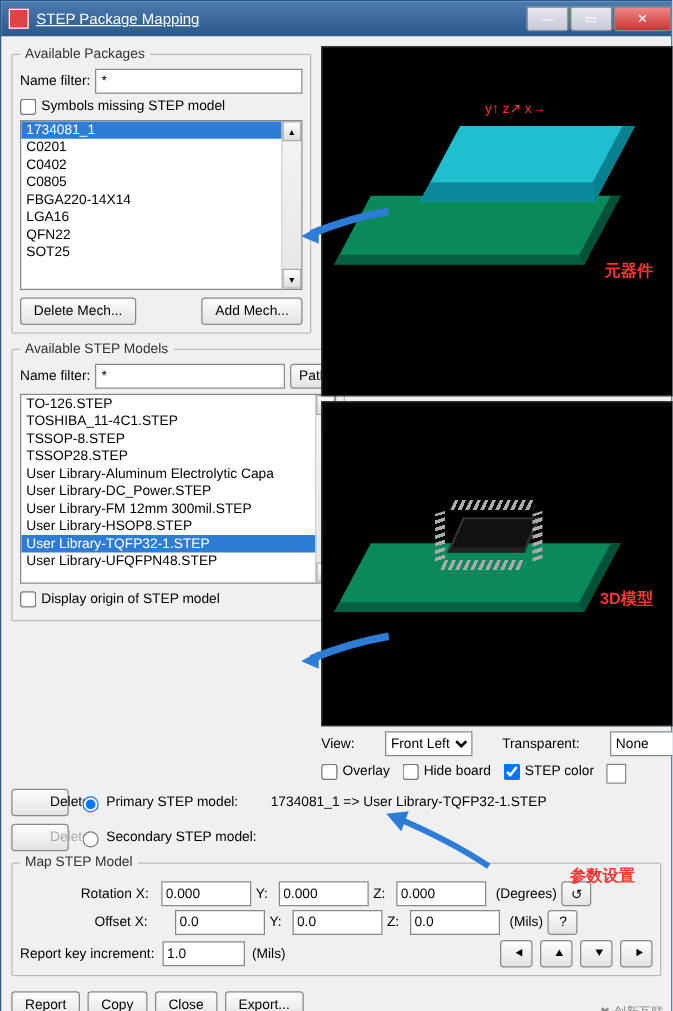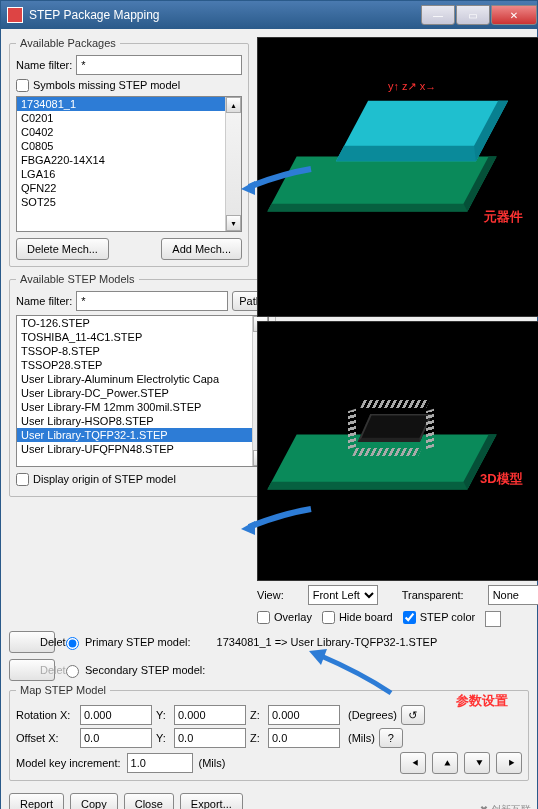--- a/index.html
+++ b/index.html
@@ -1,20 +1,20 @@
 <!DOCTYPE html>
 <html><head>
 <meta charset="utf-8">
 <style>
 * { box-sizing: border-box; font-family: "Segoe UI", Tahoma, sans-serif; font-size: 11px; }
 body { margin: 0; background: #fff; width: 538px; }
 .window { width: 538px; border: 1px solid #2a5a8a; background: #f0f0f0; }
 .titlebar { height: 28px; background: linear-gradient(#4a7ab0,#2a5a8a); display: flex; align-items: center; padding-left: 6px; color: #fff; }
 .titlebar .icon { width: 16px; height: 16px; background: #d44; margin-right: 6px; border: 1px solid #fff; }
-.titlebar .title { flex: 1; font-size: 12px; }
+.titlebar .title { flex: 1; font-size: 12px; text-decoration: underline; }
 .winbtns { display: flex; }
 .winbtn { width: 34px; height: 20px; margin-left: 1px; background: linear-gradient(#e8e8f0,#c8c8d8); border: 1px solid #888; border-radius: 0 0 3px 3px; display: flex; align-items: center; justify-content: center; font-size: 10px; }
 .winbtn.close { background: linear-gradient(#e88,#c33); color: #fff; width: 46px; }
 .content { padding: 8px; display: flex; flex-direction: column; }
 .row-top { display: flex; gap: 8px; }
 .left-col { width: 240px; }
 .right-col { flex: 1; }
 fieldset { border: 1px solid #bbb; border-radius: 2px; margin: 0 0 6px 0; padding: 6px; }
 legend { padding: 0 4px; color: #333; }
 .nf-row { display: flex; align-items: center; gap: 4px; margin-bottom: 4px; }
@@ -43,21 +43,21 @@
 .anno { position: absolute; color: #f33; font-size: 13px; font-weight: bold; }
 .scrollbar { position: absolute; right: 0; top: 0; bottom: 0; width: 16px; background: linear-gradient(#f5f5f5,#e5e5e5); border-left: 1px solid #ccc; }
 .sb-btn { height: 16px; background: linear-gradient(#fefefe,#ddd); border: 1px solid #aaa; display: flex; align-items: center; justify-content: center; font-size: 8px; }
 .view-row { display: flex; align-items: center; gap: 24px; margin: 4px 0; flex-wrap: nowrap; }
 .view-row label { white-space: nowrap; }
 select { height: 20px; border: 1px solid #888; background: #fff; }
 .chk-row { display: flex; gap: 10px; align-items: center; }
 .map-row { display: flex; align-items: center; gap: 6px; margin: 3px 0; }
 .map-row .btn-del { width: 46px; padding-left: 30px; }
 .radio { display: flex; align-items: center; gap: 3px; }
-.coord-row { display: flex; align-items: center; gap: 4px; margin: 3px 0; }
+.coord-row { display: flex; align-items: center; gap: 4px; margin: 3px 0; justify-content: center; }
 .coord-row label { width: 60px; }
 .coord-row .cl { width: 14px; }
 .coord-row input { width: 72px; height: 20px; border: 1px solid #888; padding: 1px 3px; }
 .coord-row .unit { margin-left: 4px; }
 .icon-btn { width: 24px; height: 20px; padding: 0; display: inline-flex; align-items: center; justify-content: center; }
 .bottom-btns { display: flex; gap: 6px; margin-top: 6px; align-items: center; }
 .bottom-btns .spacer { flex: 1; }
 .watermark { position: absolute; right: 6px; bottom: 6px; color: #888; font-size: 10px; display: flex; align-items: center; gap: 3px; }
 .arrow-svg { position: absolute; pointer-events: none; }
 .arrowsh-row { display:flex; align-items:center; gap:6px; margin-top:4px;}
@@ -221,21 +221,21 @@
         <label>Offset X:</label>
         <input value="0.0" style="">
         <label class="cl">Y:</label>
         <input value="0.0" style="">
         <label class="cl">Z:</label>
         <input value="0.0" style="">
         <span class="unit">(Mils)</span>
         <button class="icon-btn">?</button>
       </div>
       <div class="arrowsh-row">
-        <label>Model key increment:</label>
+        <label>Report key increment:</label>
         <input value="1.0" style="">
         <span>(Mils)</span>
         <div style="flex:1"></div>
         <button class="arr-btn">⯇</button>
         <button class="arr-btn">⯅</button>
         <button class="arr-btn">⯆</button>
         <button class="arr-btn">⯈</button>
       </div>
     </fieldset>
 

